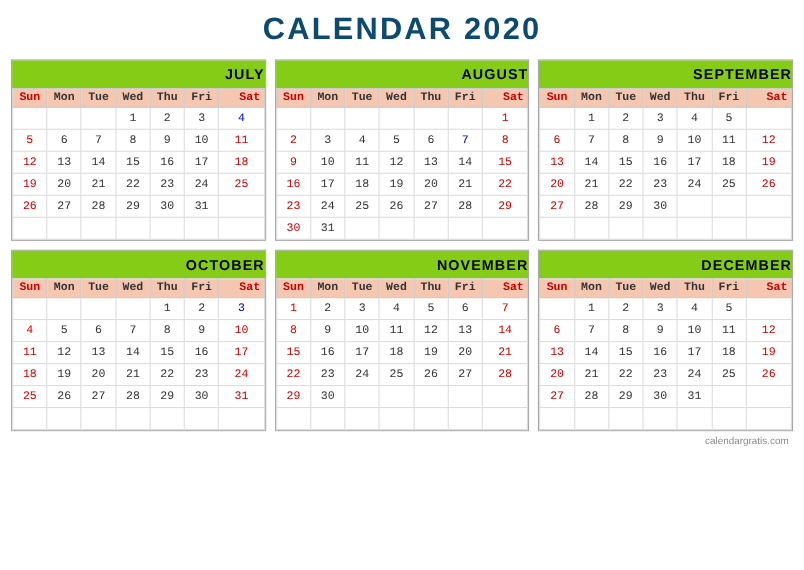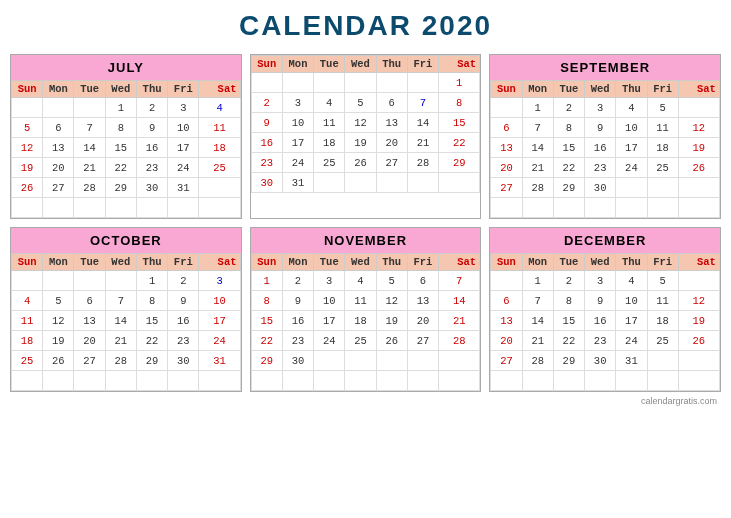--- a/index.html
+++ b/index.html
@@ -21,22 +21,22 @@
     .calendars-grid {
       display: grid;
       grid-template-columns: 1fr 1fr 1fr;
       gap: 8px;
     }
     .month-cal {
       border: 1px solid #aaa;
       font-size: 11px;
     }
     .month-title {
-      background: #f9a8d4;
-      text-align: center;
+      background: #84cc16;
+      text-align: right;
       font-weight: bold;
       font-size: 13px;
       padding: 5px 0;
       letter-spacing: 1px;
     }
     .cal-table {
       width: 100%;
       border-collapse: collapse;
       font-family: Liberation Mono, monospace;
     }
@@ -143,20 +143,21 @@
             <td></td>
             <td></td>
             <td></td>
             <td></td>
             <td></td>
           </tr>
         </tbody>
       </table>
     </div>
     <div class="month-cal">
+      <div class="month-title">AUGUST</div>
       <table class="cal-table">
         <thead>
           <tr>
             <th class="sun-col">Sun</th>
             <th>Mon</th>
             <th>Tue</th>
             <th>Wed</th>
             <th>Thu</th>
             <th>Fri</th>
             <th class="sat-col">Sat</th>

